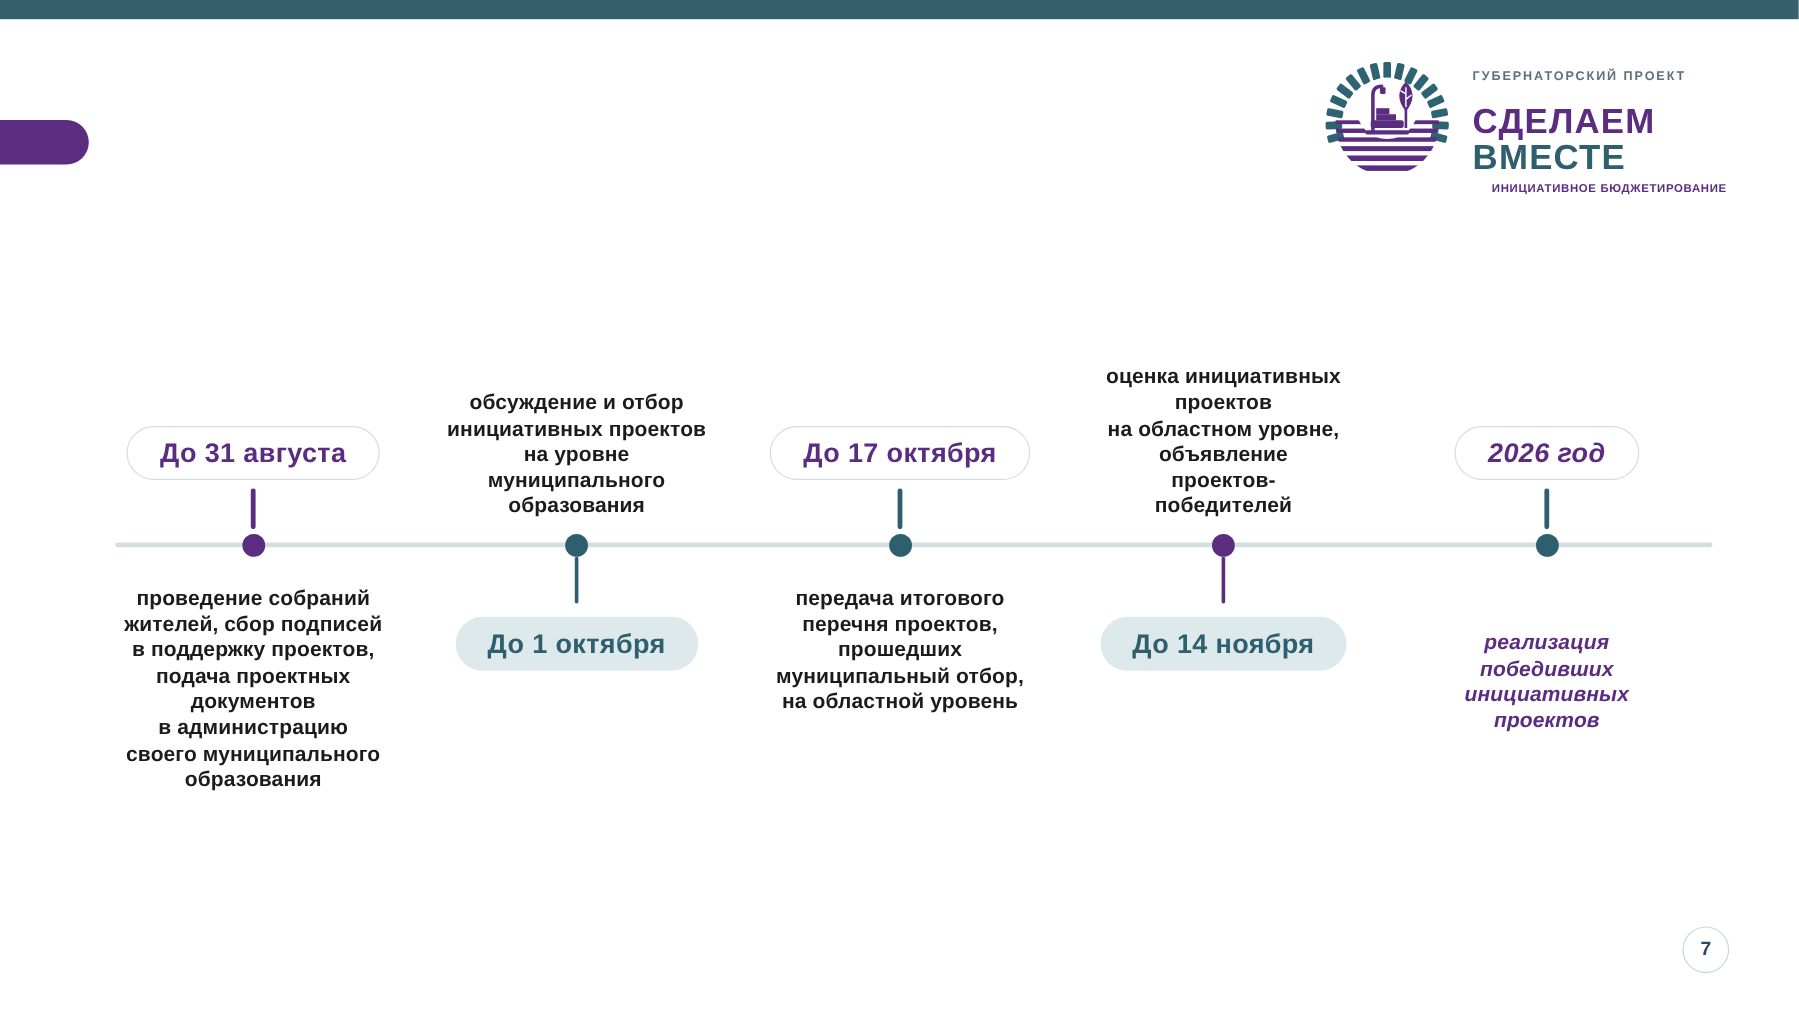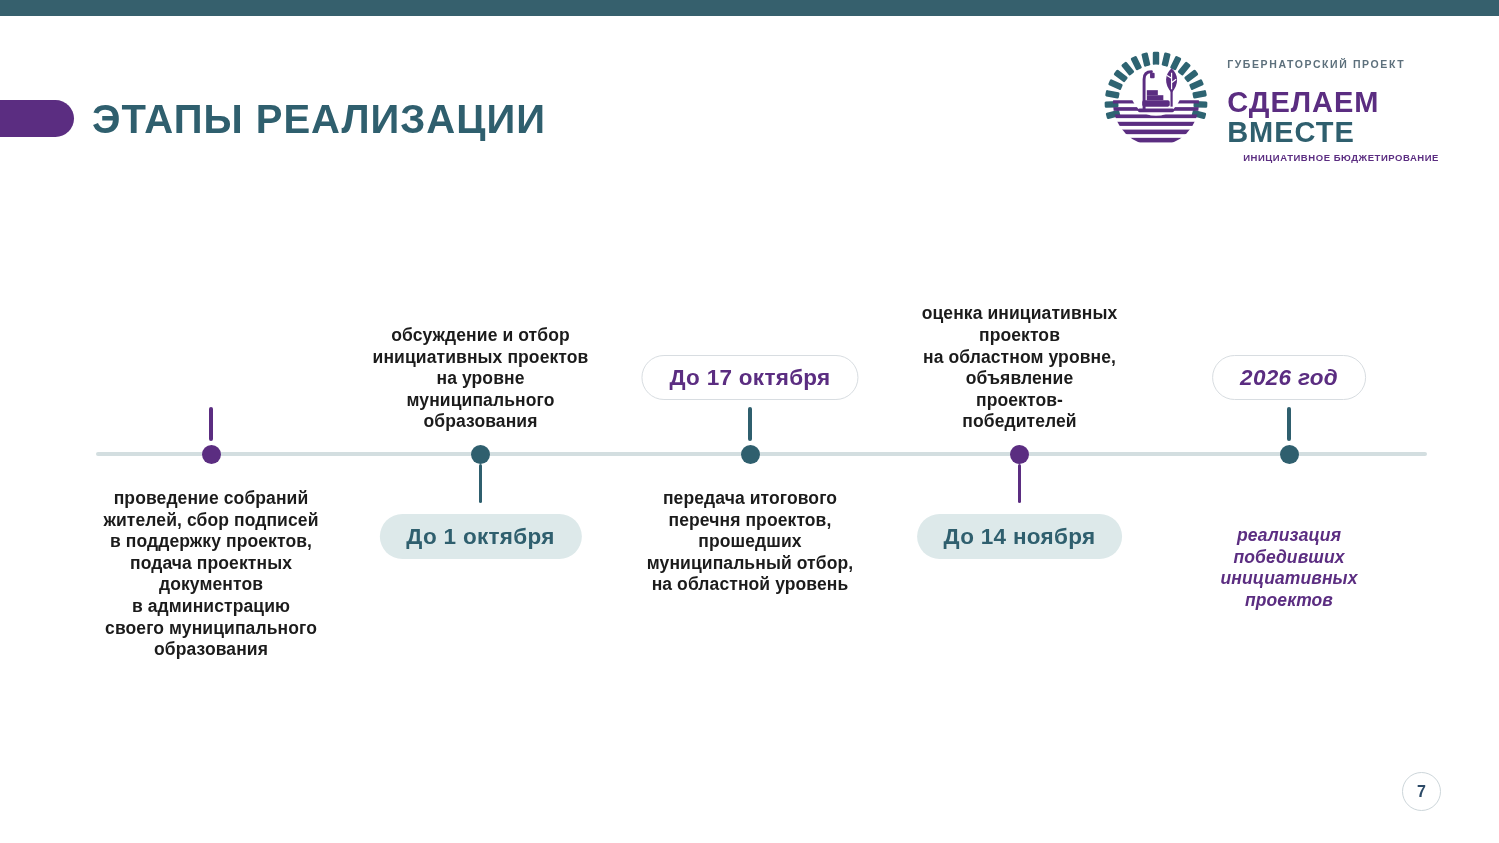--- a/index.html
+++ b/index.html
@@ -60,21 +60,20 @@
     font-size:16px; font-weight:600; color:#2c4a67; background:#ffffff; }
 </style>
 </head>
 <body>
 
 <div class="slide">
 
   <div class="top-bar"></div>
 
   <div class="accent-pill"></div>
-  <h1 class="page-title">ЭТАПЫ РЕАЛИЗАЦИИ</h1>
 
   <div class="logo">
     <svg class="emblem" width="110" height="114" viewBox="0 0 120 120" aria-hidden="true">
       <g fill="#2e6472">
         <rect x="56.5" y="4" width="7" height="15" rx="1.5" transform="rotate(-105 60 60)"></rect>
         <rect x="56.5" y="4" width="7" height="15" rx="1.5" transform="rotate(-91.9 60 60)"></rect>
         <rect x="56.5" y="4" width="7" height="15" rx="1.5" transform="rotate(-78.8 60 60)"></rect>
         <rect x="56.5" y="4" width="7" height="15" rx="1.5" transform="rotate(-65.6 60 60)"></rect>
         <rect x="56.5" y="4" width="7" height="15" rx="1.5" transform="rotate(-52.5 60 60)"></rect>
         <rect x="56.5" y="4" width="7" height="15" rx="1.5" transform="rotate(-39.4 60 60)"></rect>
@@ -119,20 +118,21 @@
       <div class="logo-name1">СДЕЛАЕМ</div>
       <div class="logo-name2">ВМЕСТЕ</div>
       <div class="logo-subtitle">ИНИЦИАТИВНОЕ БЮДЖЕТИРОВАНИЕ</div>
     </div>
   </div>
 
   <div class="timeline" id="timeline">
     <div class="tl-line"></div>
   <div class="milestone accent-purple" style="left: 81px;">
 
+    <div class="pill pill-above outline">До 31 августа</div>
     <div class="connector-above"></div>
     <div class="dot"></div>
 
     <div class="desc desc-below">проведение собраний
 жителей, сбор подписей
 в поддержку проектов,
 подача проектных
 документов
 в администрацию
 своего муниципального

